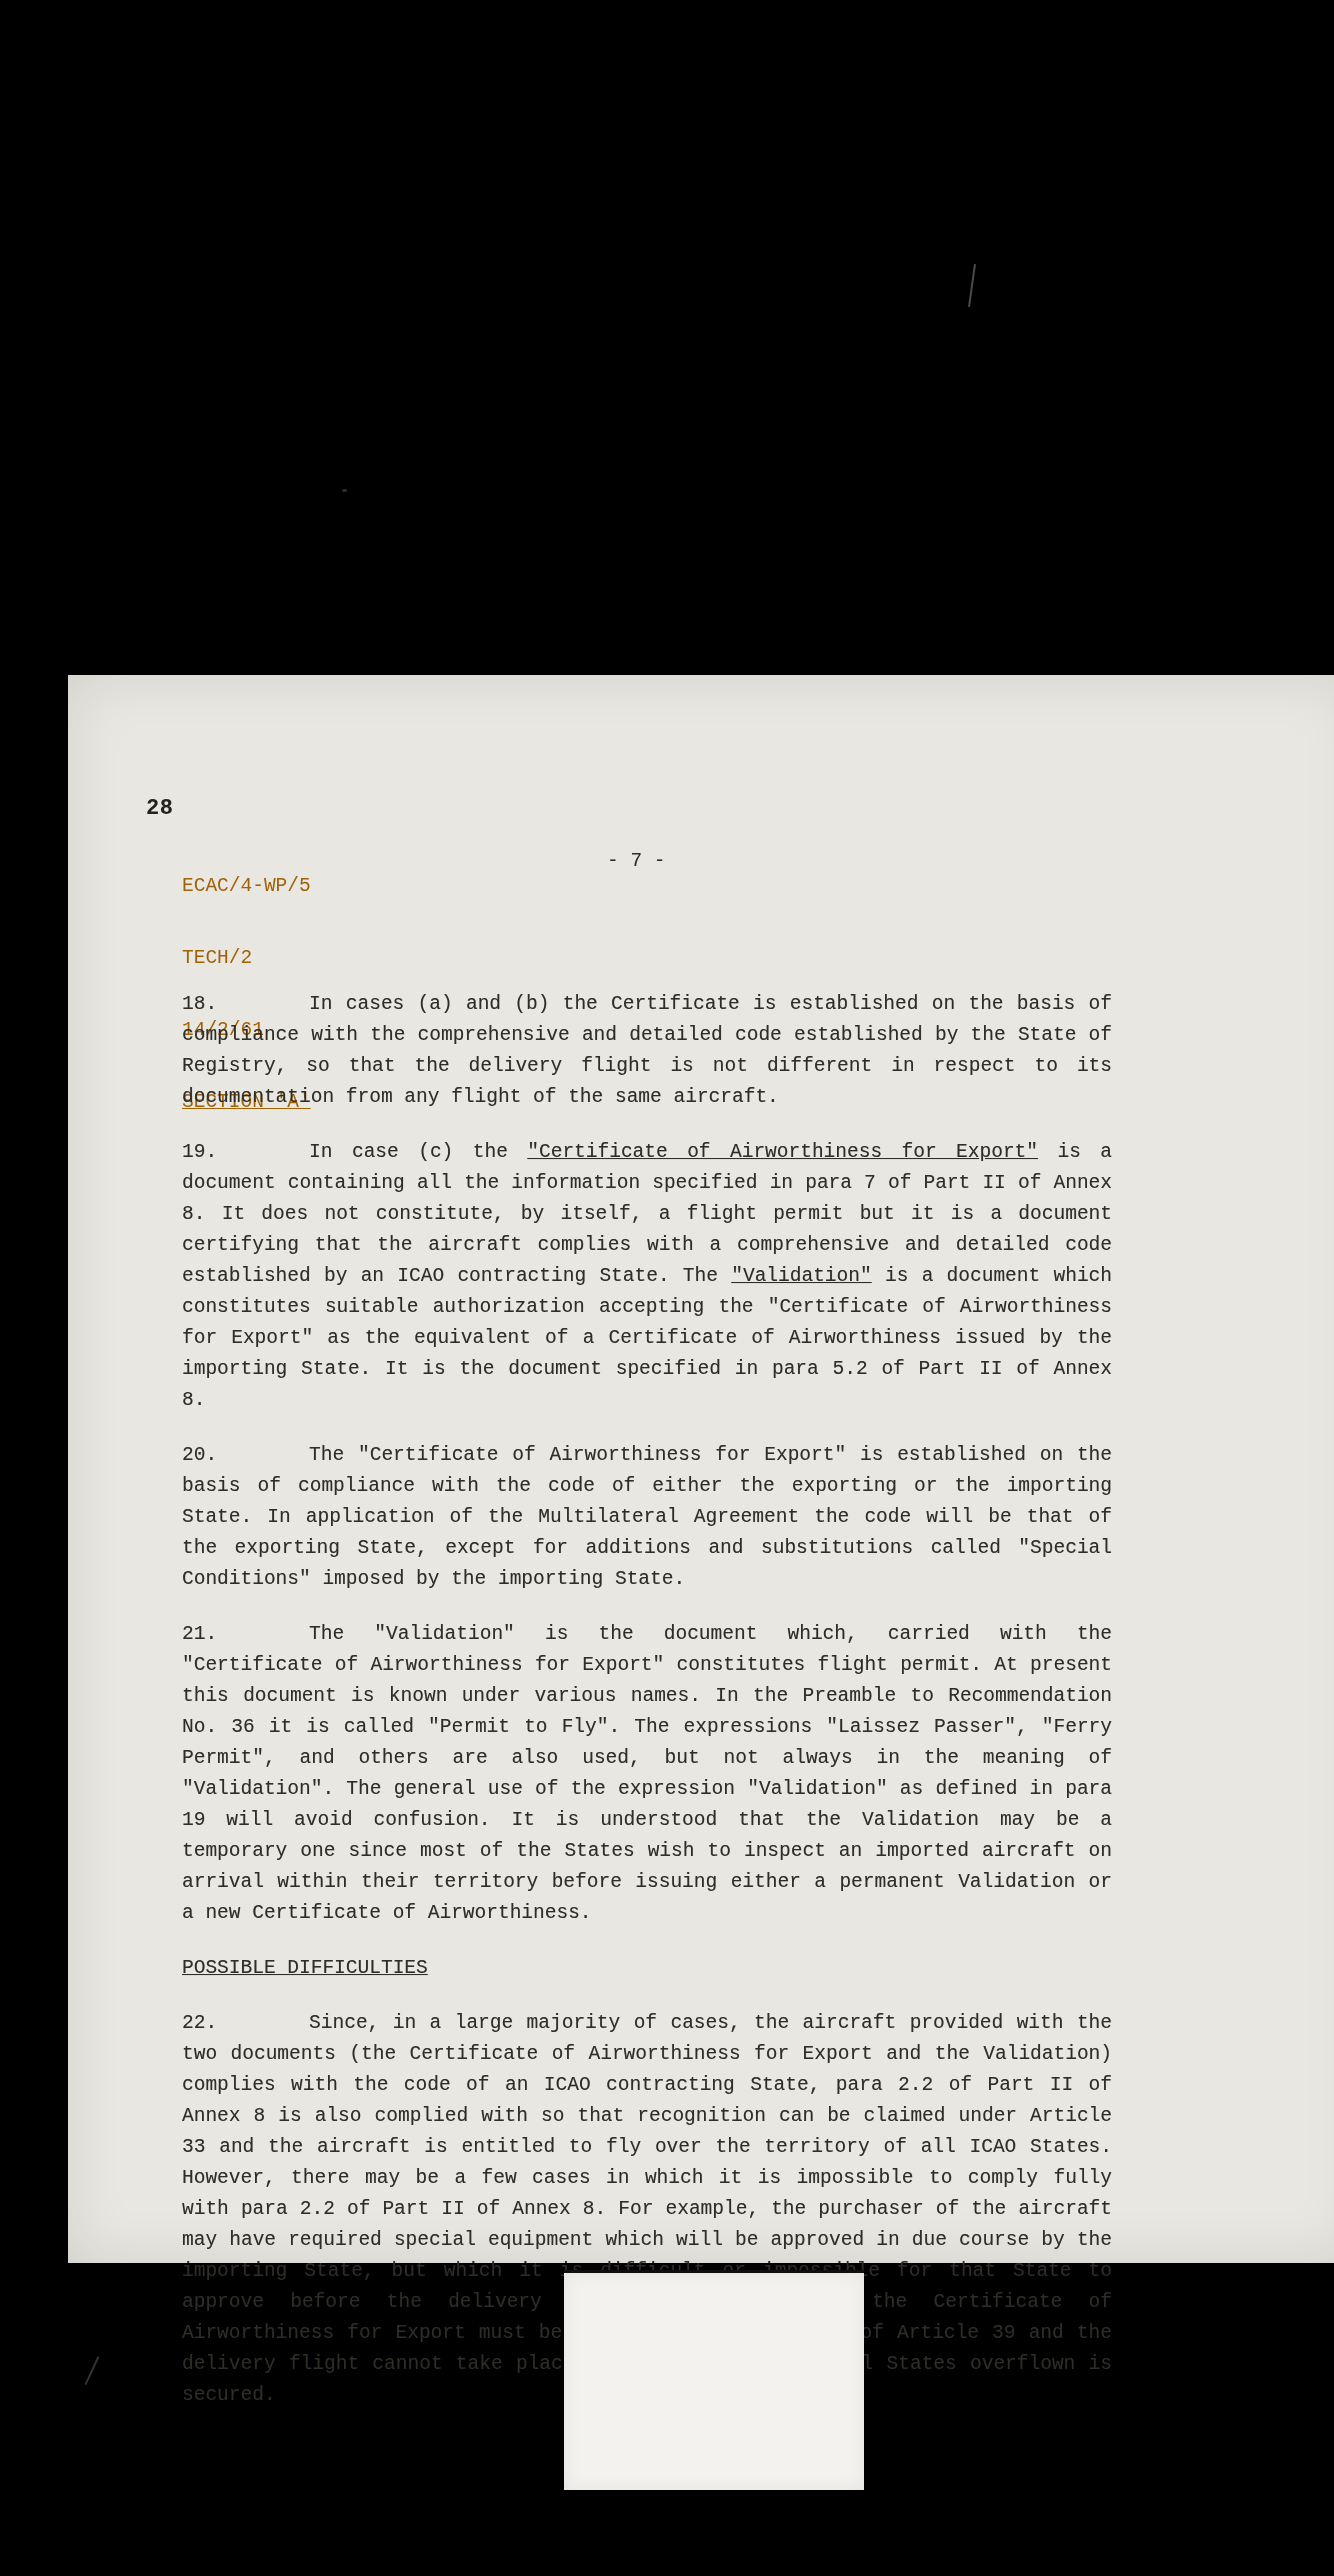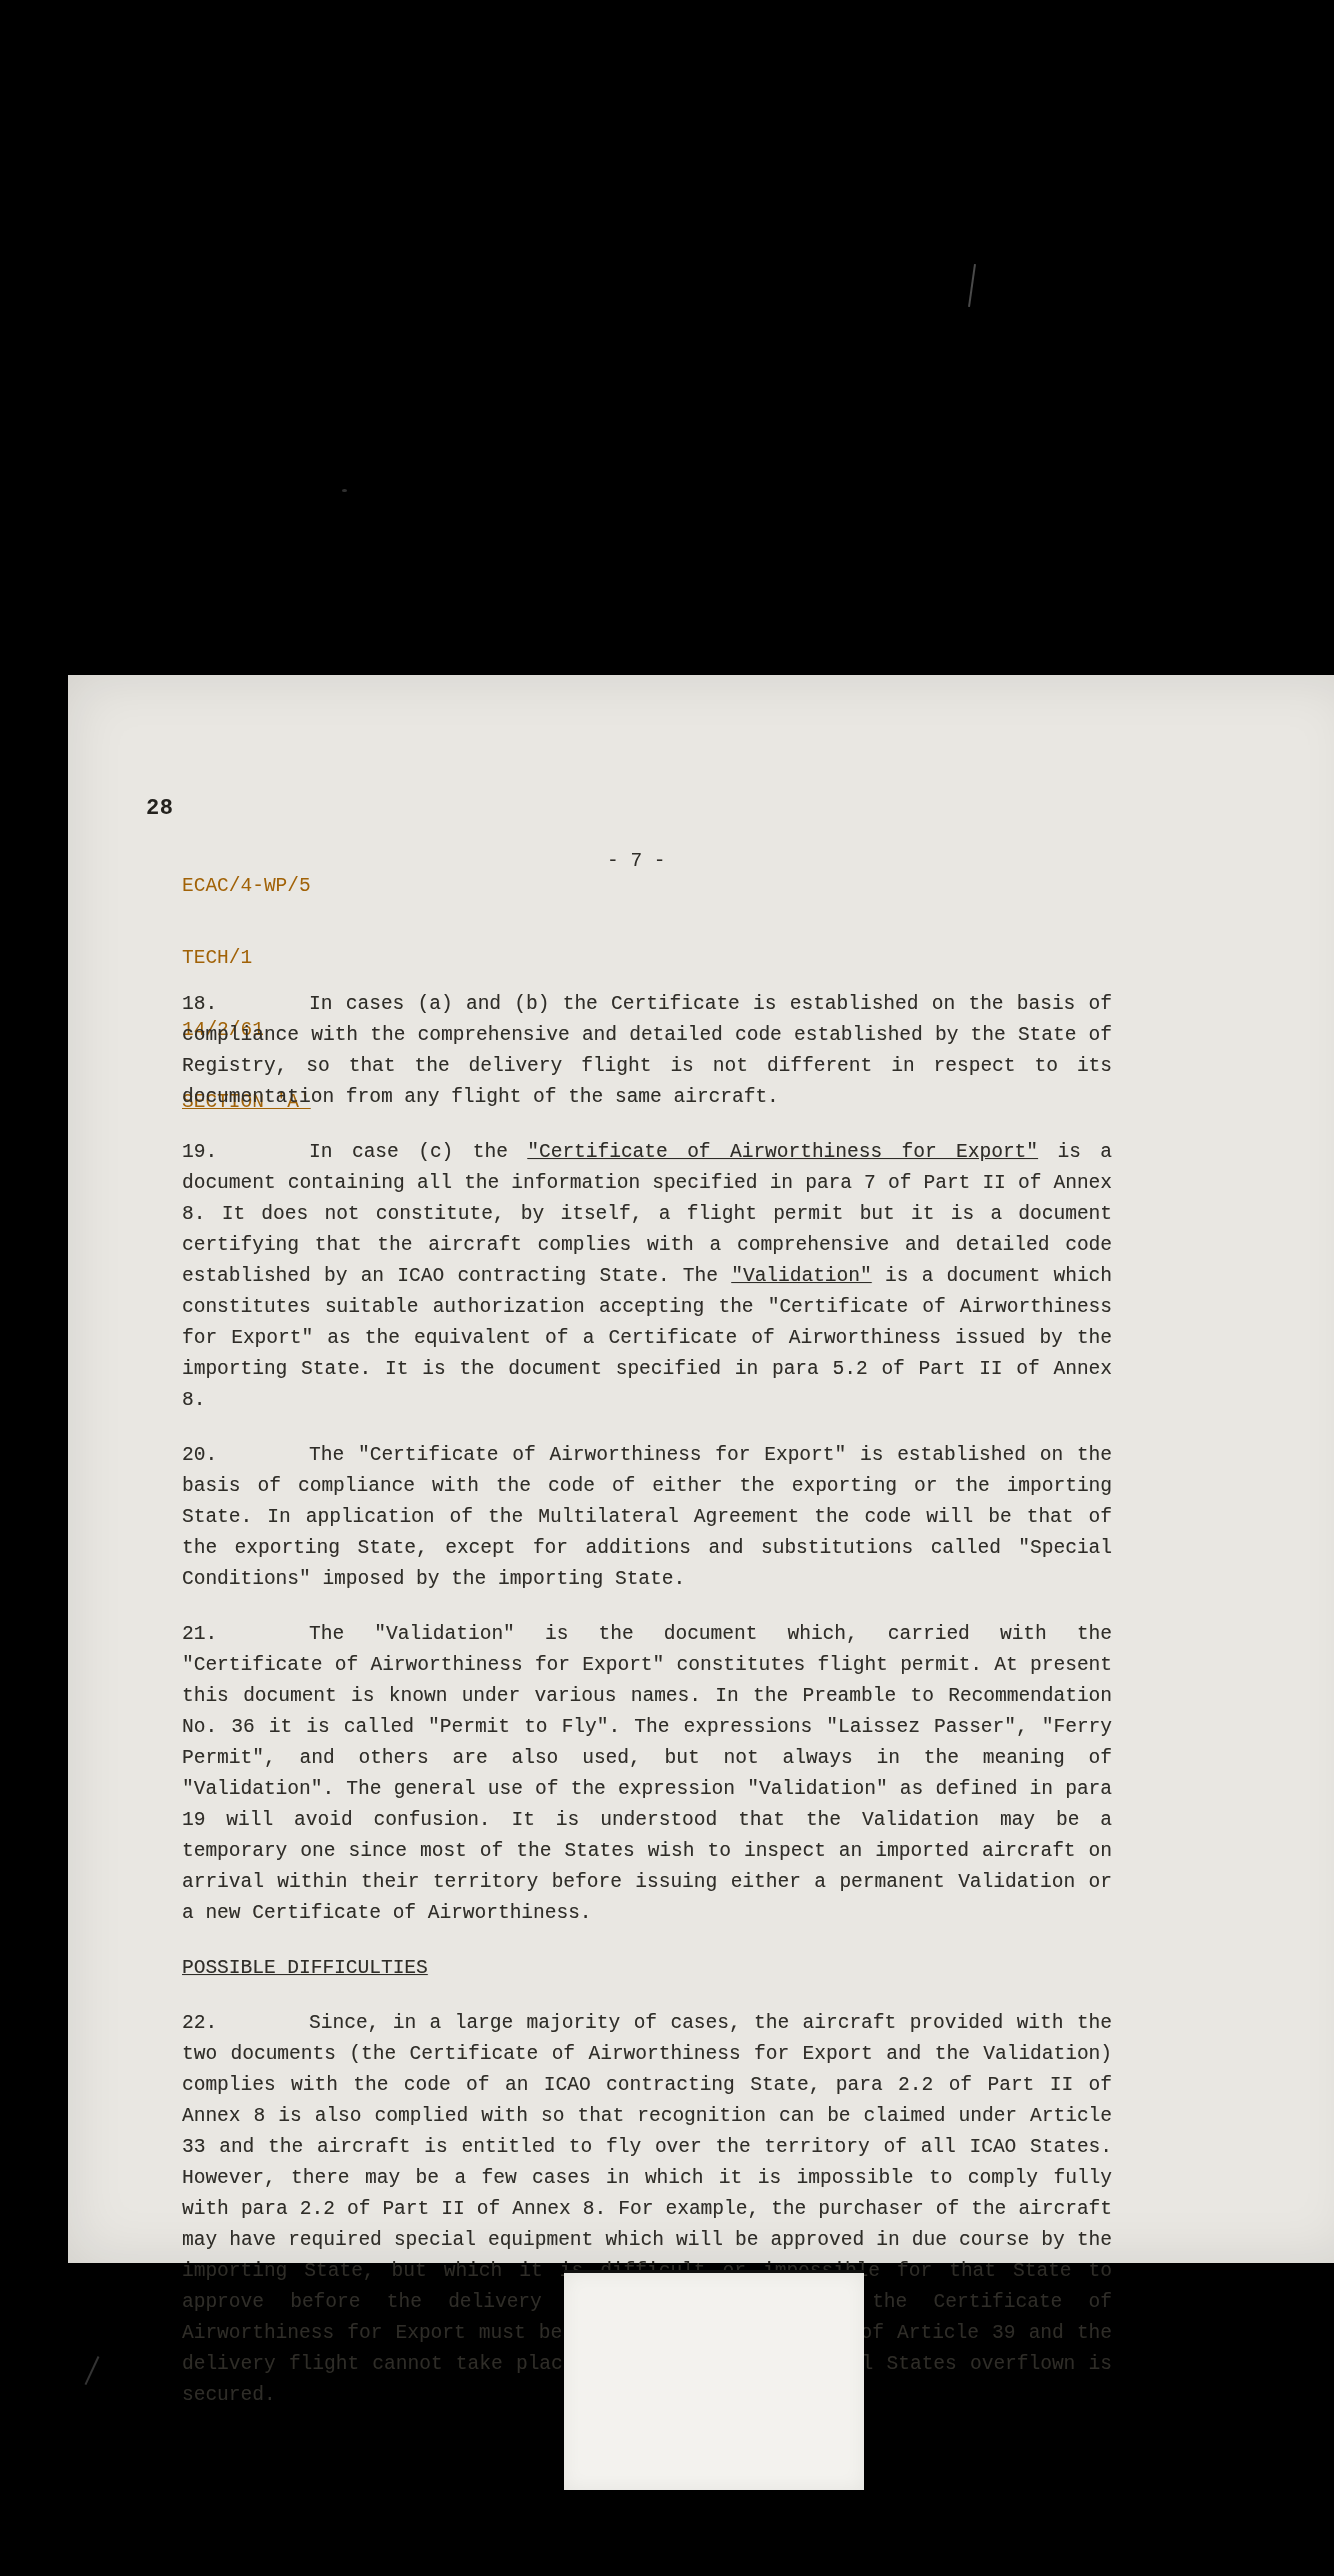--- a/index.html
+++ b/index.html
@@ -127,21 +127,21 @@
   <div class="scratch-right"></div>
   <div class="speck"></div>
   <div class="scratch-left"></div>
 
   <div class="page">
 
     <div class="page-number">28</div>
 
     <div class="doc-header">
       <div>ECAC/4-WP/5</div>
-      <div>TECH/1</div>
+      <div>TECH/2</div>
       <div>14/2/61</div>
       <div class="section-label">SECTION 'A'</div>
     </div>
 
     <div class="page-marker">- 7 -</div>
 
     <div class="body-text">
 
     <p class="para"><span class="para-num">18.</span><span class="para-gap"></span><span>In cases (a) and (b) the Certificate is established on the basis of compliance with the comprehensive and detailed code established by the State of Registry, so that the delivery flight is not different in respect to its documentation from any flight of the same aircraft.</span></p>
         <p class="para"><span class="para-num">19.</span><span class="para-gap"></span><span>In case (c) the </span><span class="u">"Certificate of Airworthiness for Export"</span><span> is a document containing all the information specified in para 7 of Part II of Annex 8. It does not constitute, by itself, a flight permit but it is a document certifying that the aircraft complies with a comprehensive and detailed code established by an ICAO contracting State. The </span><span class="u">"Validation"</span><span> is a document which constitutes suitable authorization accepting the "Certificate of Airworthiness for Export" as the equivalent of a Certificate of Airworthiness issued by the importing State. It is the document specified in para 5.2 of Part II of Annex 8.</span></p>

